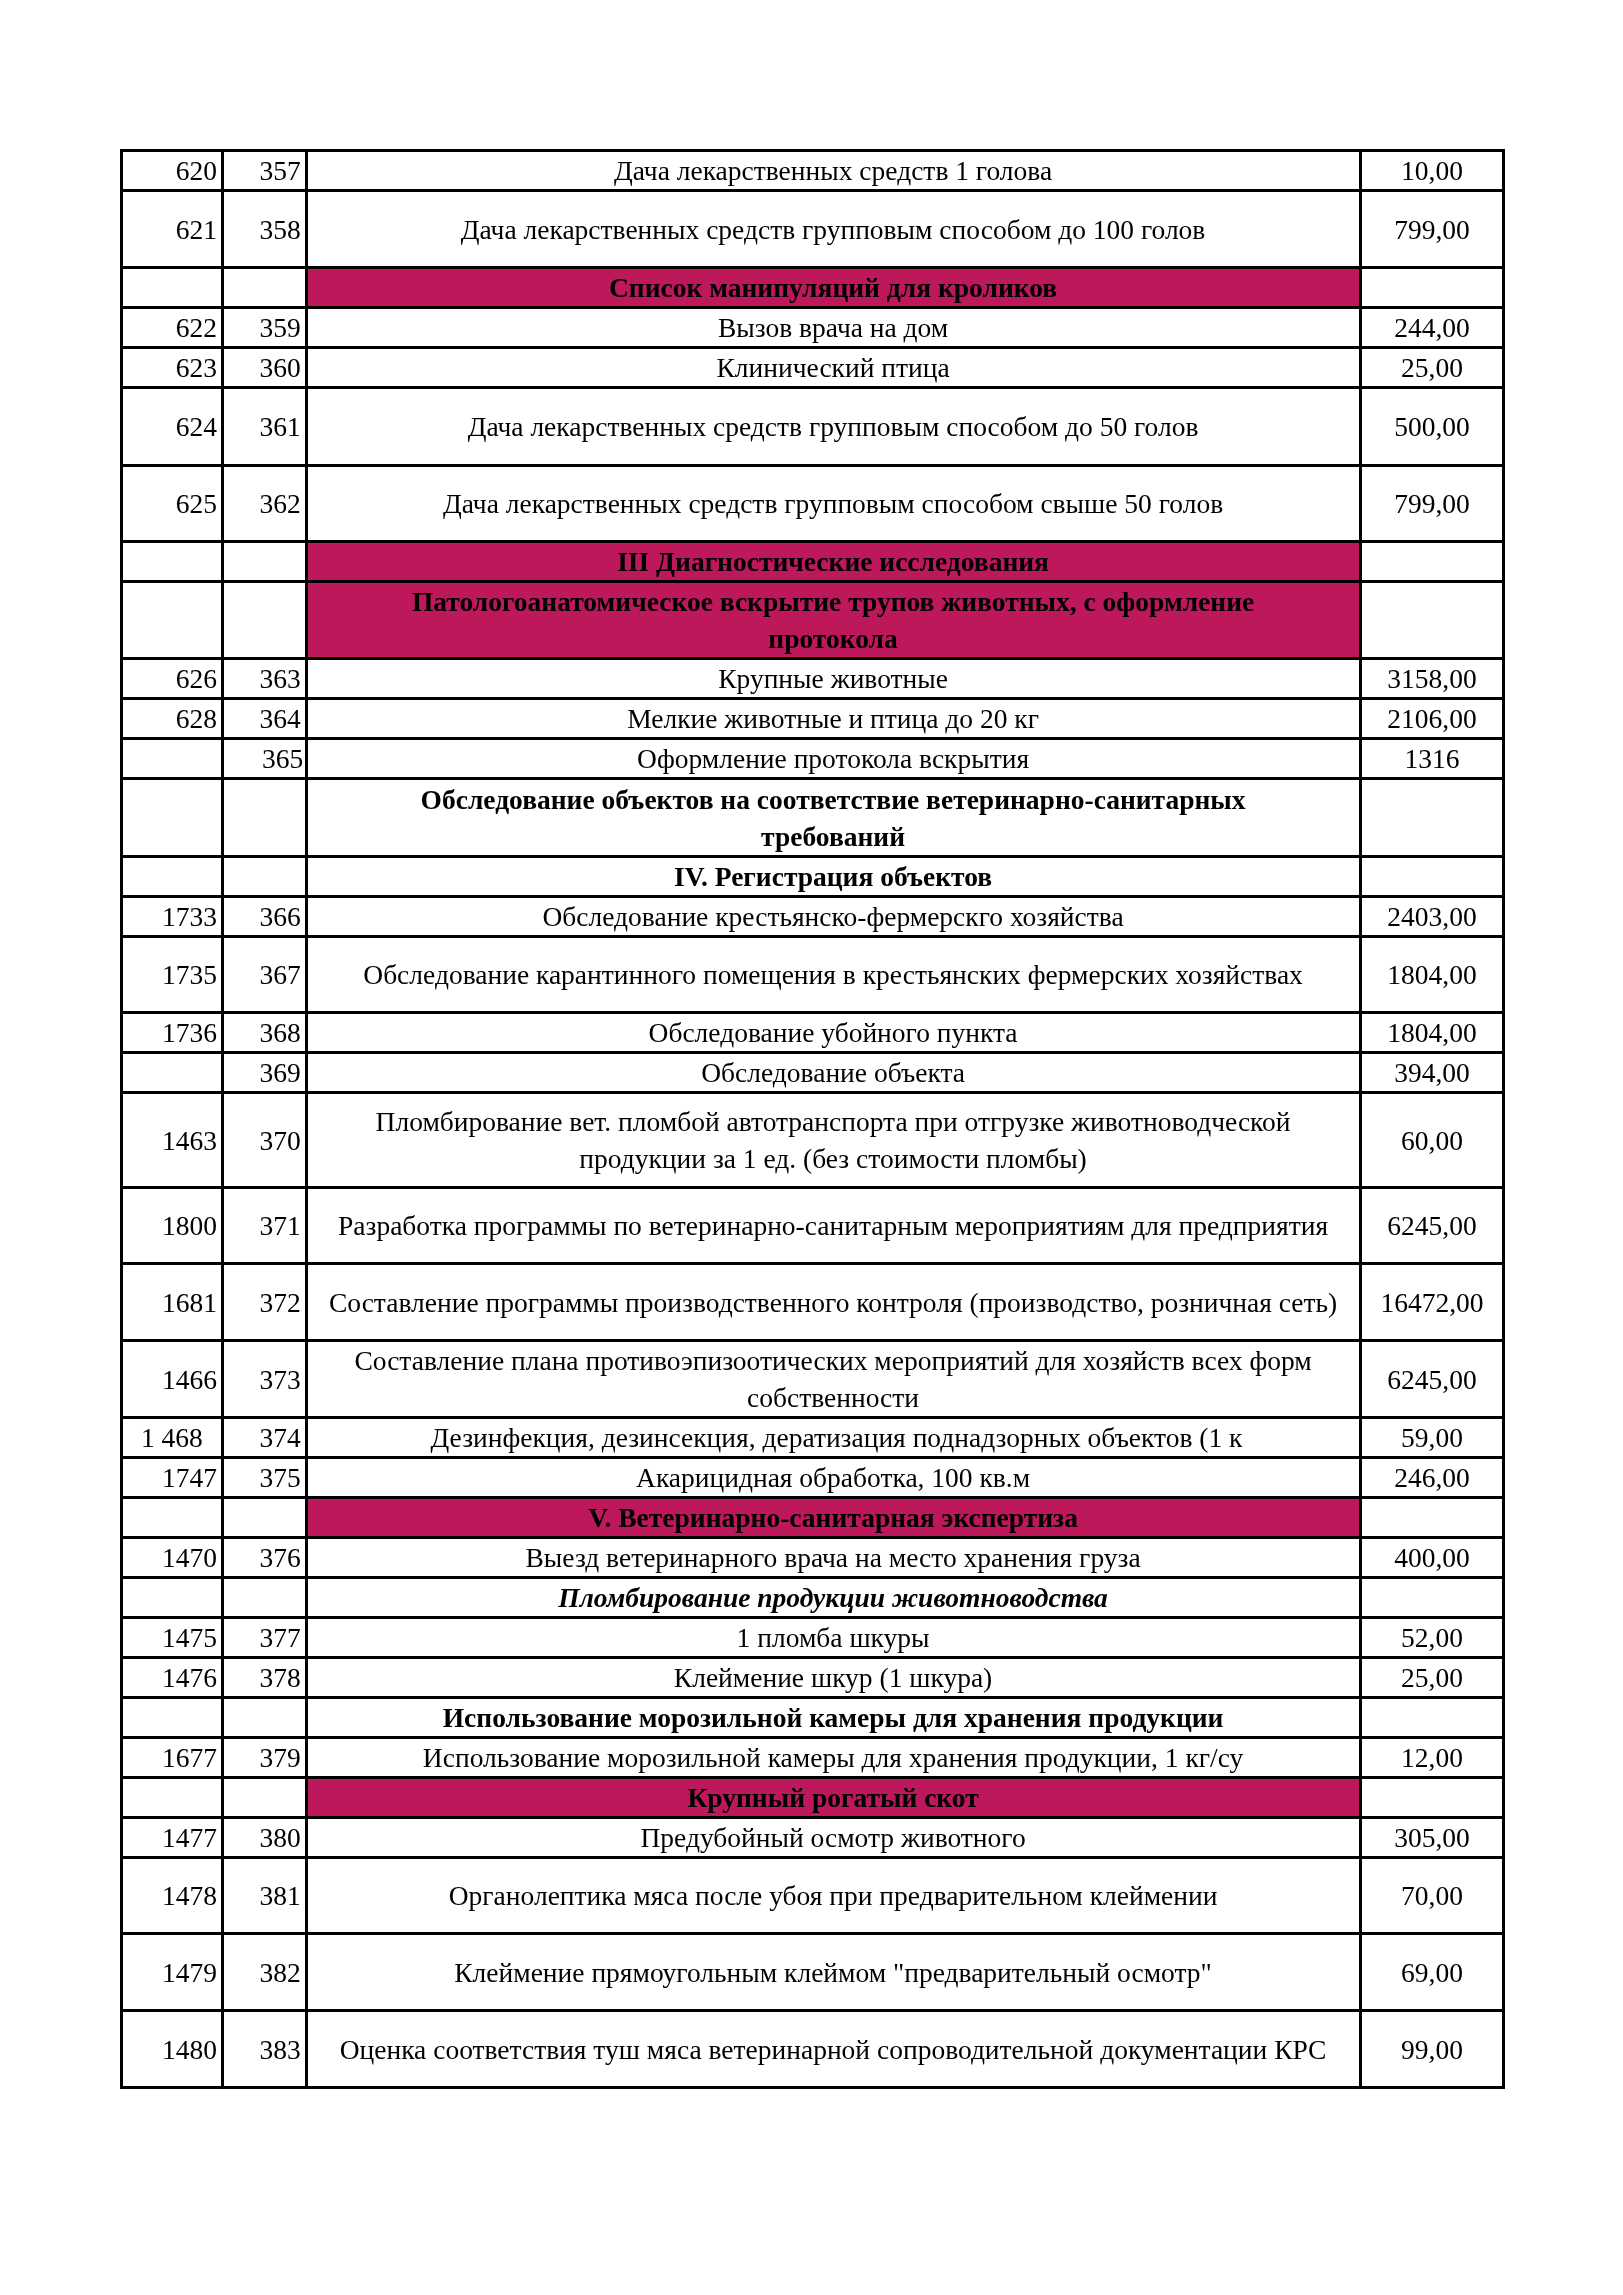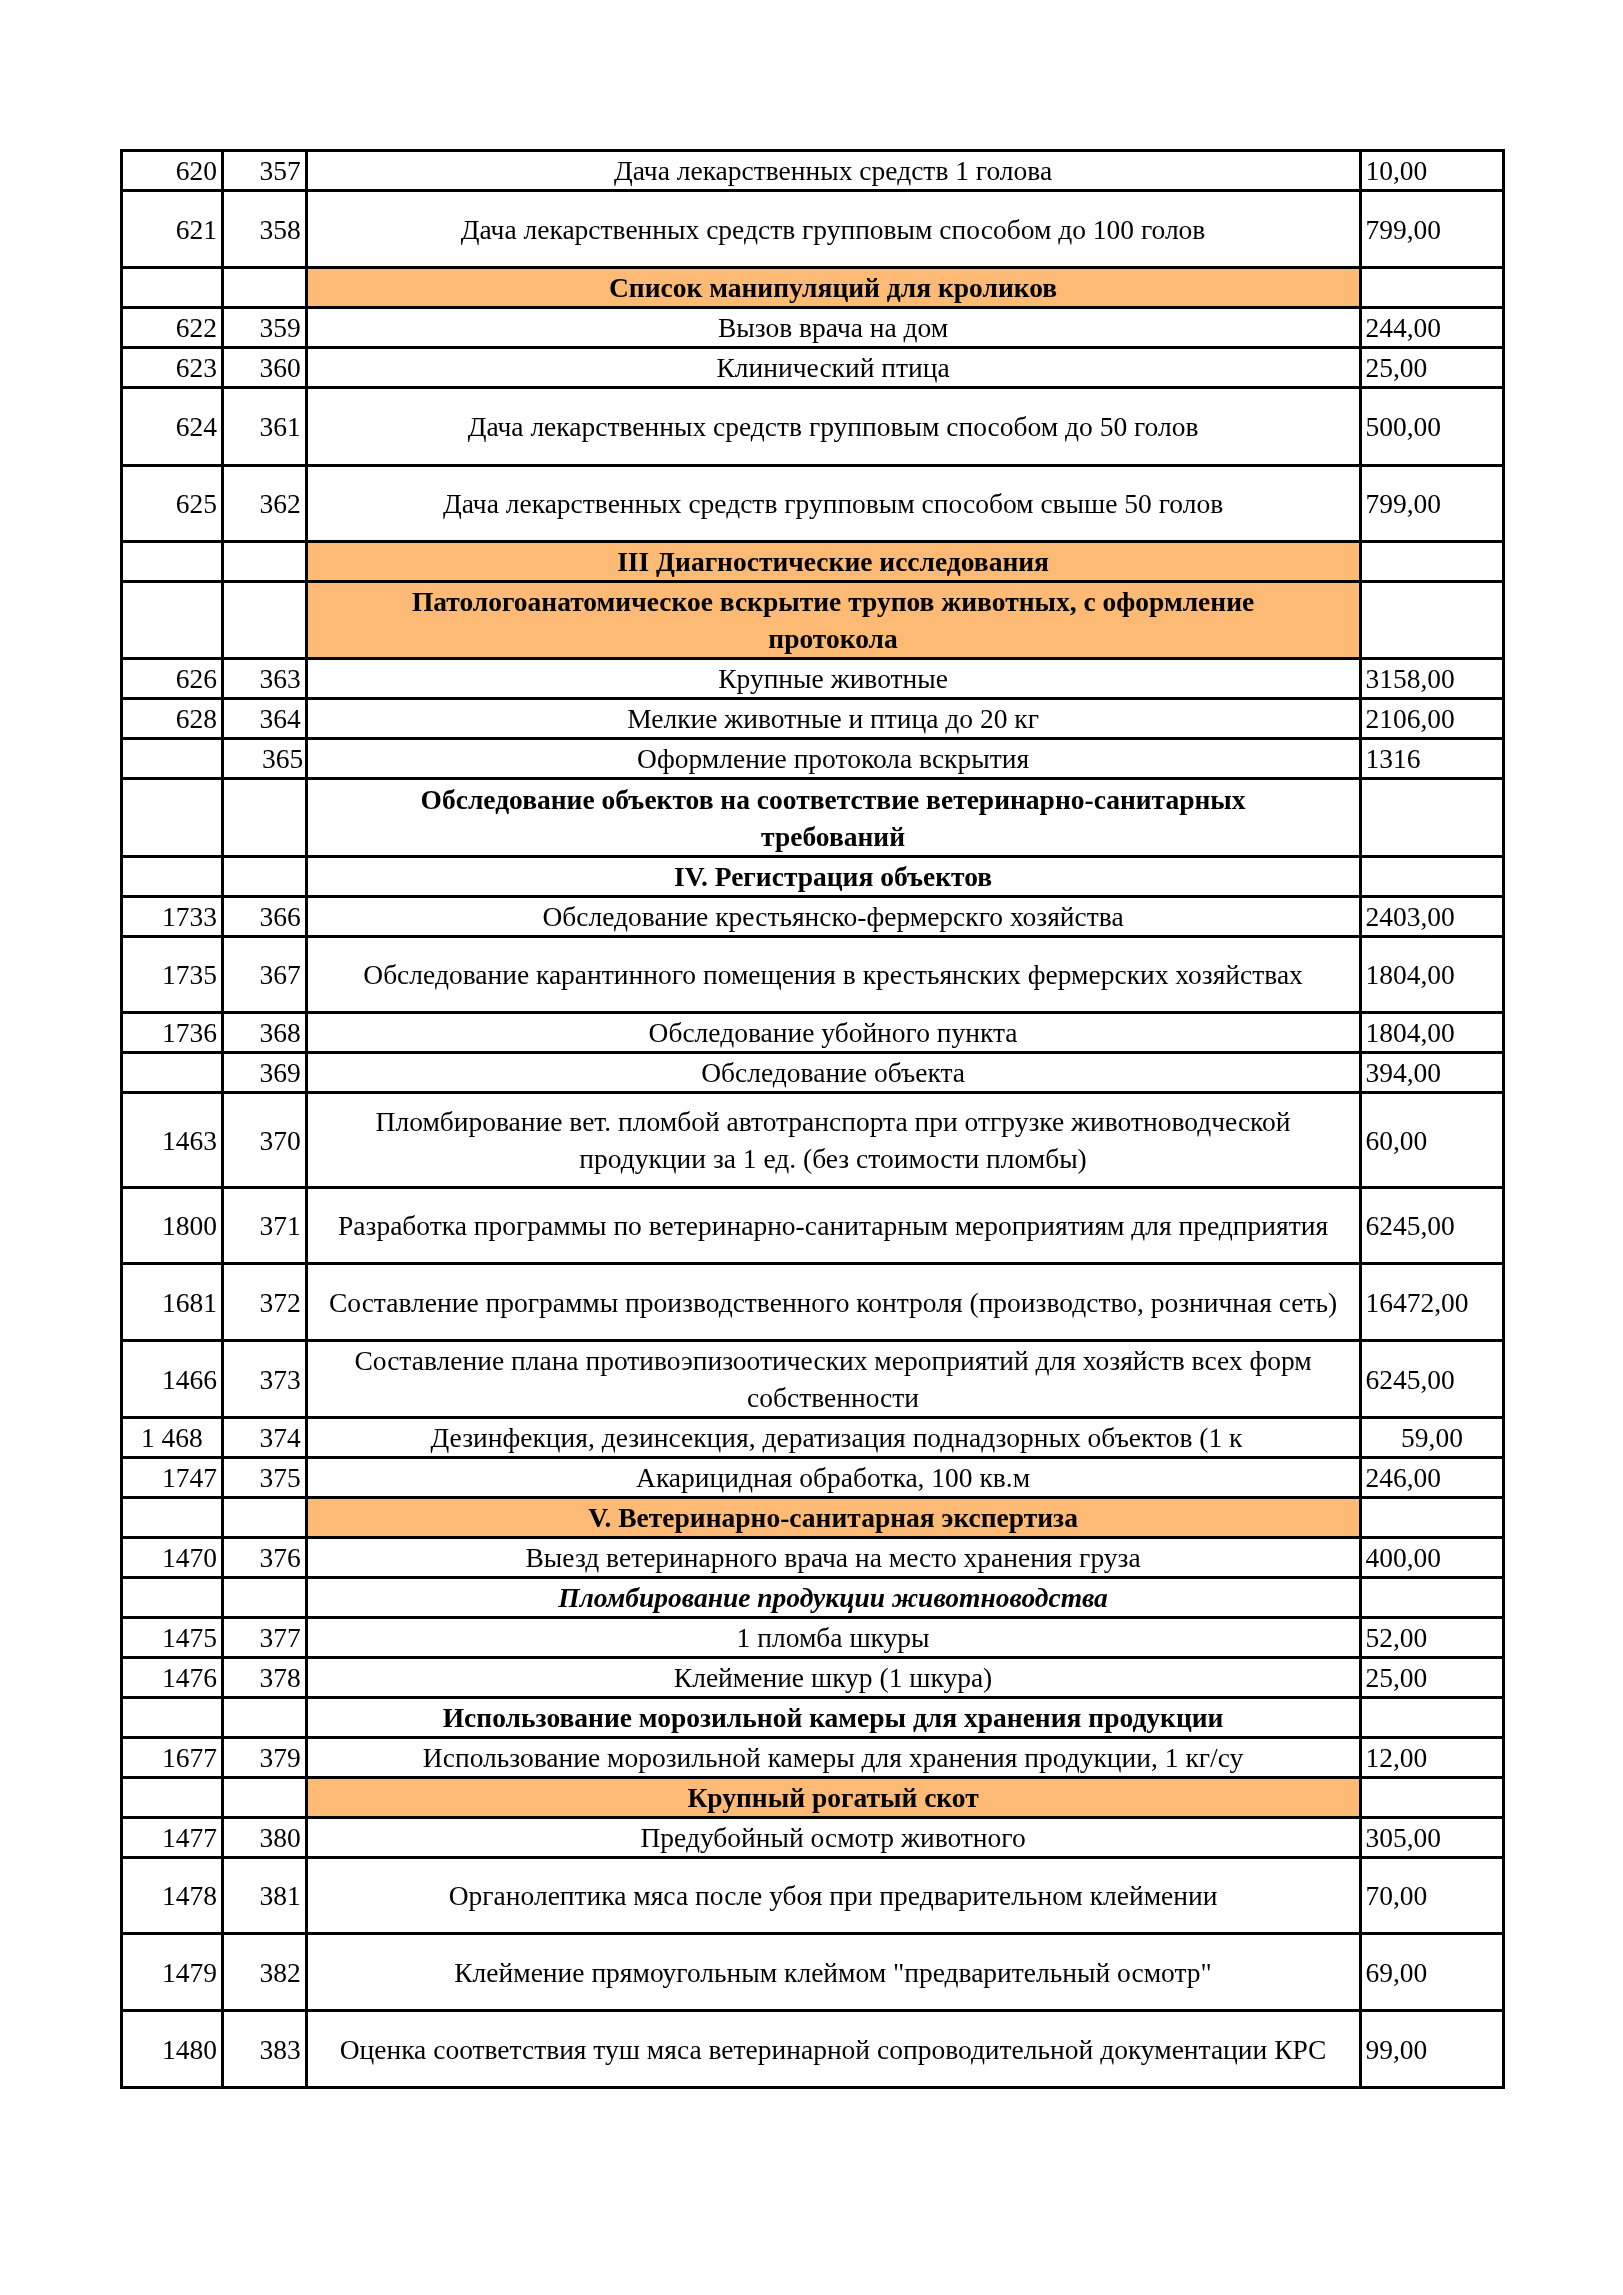--- a/index.html
+++ b/index.html
@@ -11,22 +11,22 @@
     font-size: 27.5px; color: #000;
   }
   .sheet td {
     border: 3.9px solid #000; padding: 0 3.9px; line-height: 37px;
     overflow: hidden; white-space: nowrap; vertical-align: middle;
   }
   .sheet td.wrap { white-space: normal; }
   .c1 { width: 90px; text-align: right; }
   .c2 { width: 73px; text-align: right; }
   .c3 { width: 893px; text-align: center; }
-  .c4 { width: 133px; text-align: left; }
-  .shade { background: #fdba74; }
+  .c4 { width: 133px; text-align: center; }
+  .shade { background: #be185d; }
   .bold { font-weight: bold; }
   .ital { font-style: italic; }
   .center { text-align: center; }
   .top { vertical-align: top; }
   .bottom { vertical-align: bottom; }
 </style>
 </head>
 <body>
 
 <table class="sheet">

